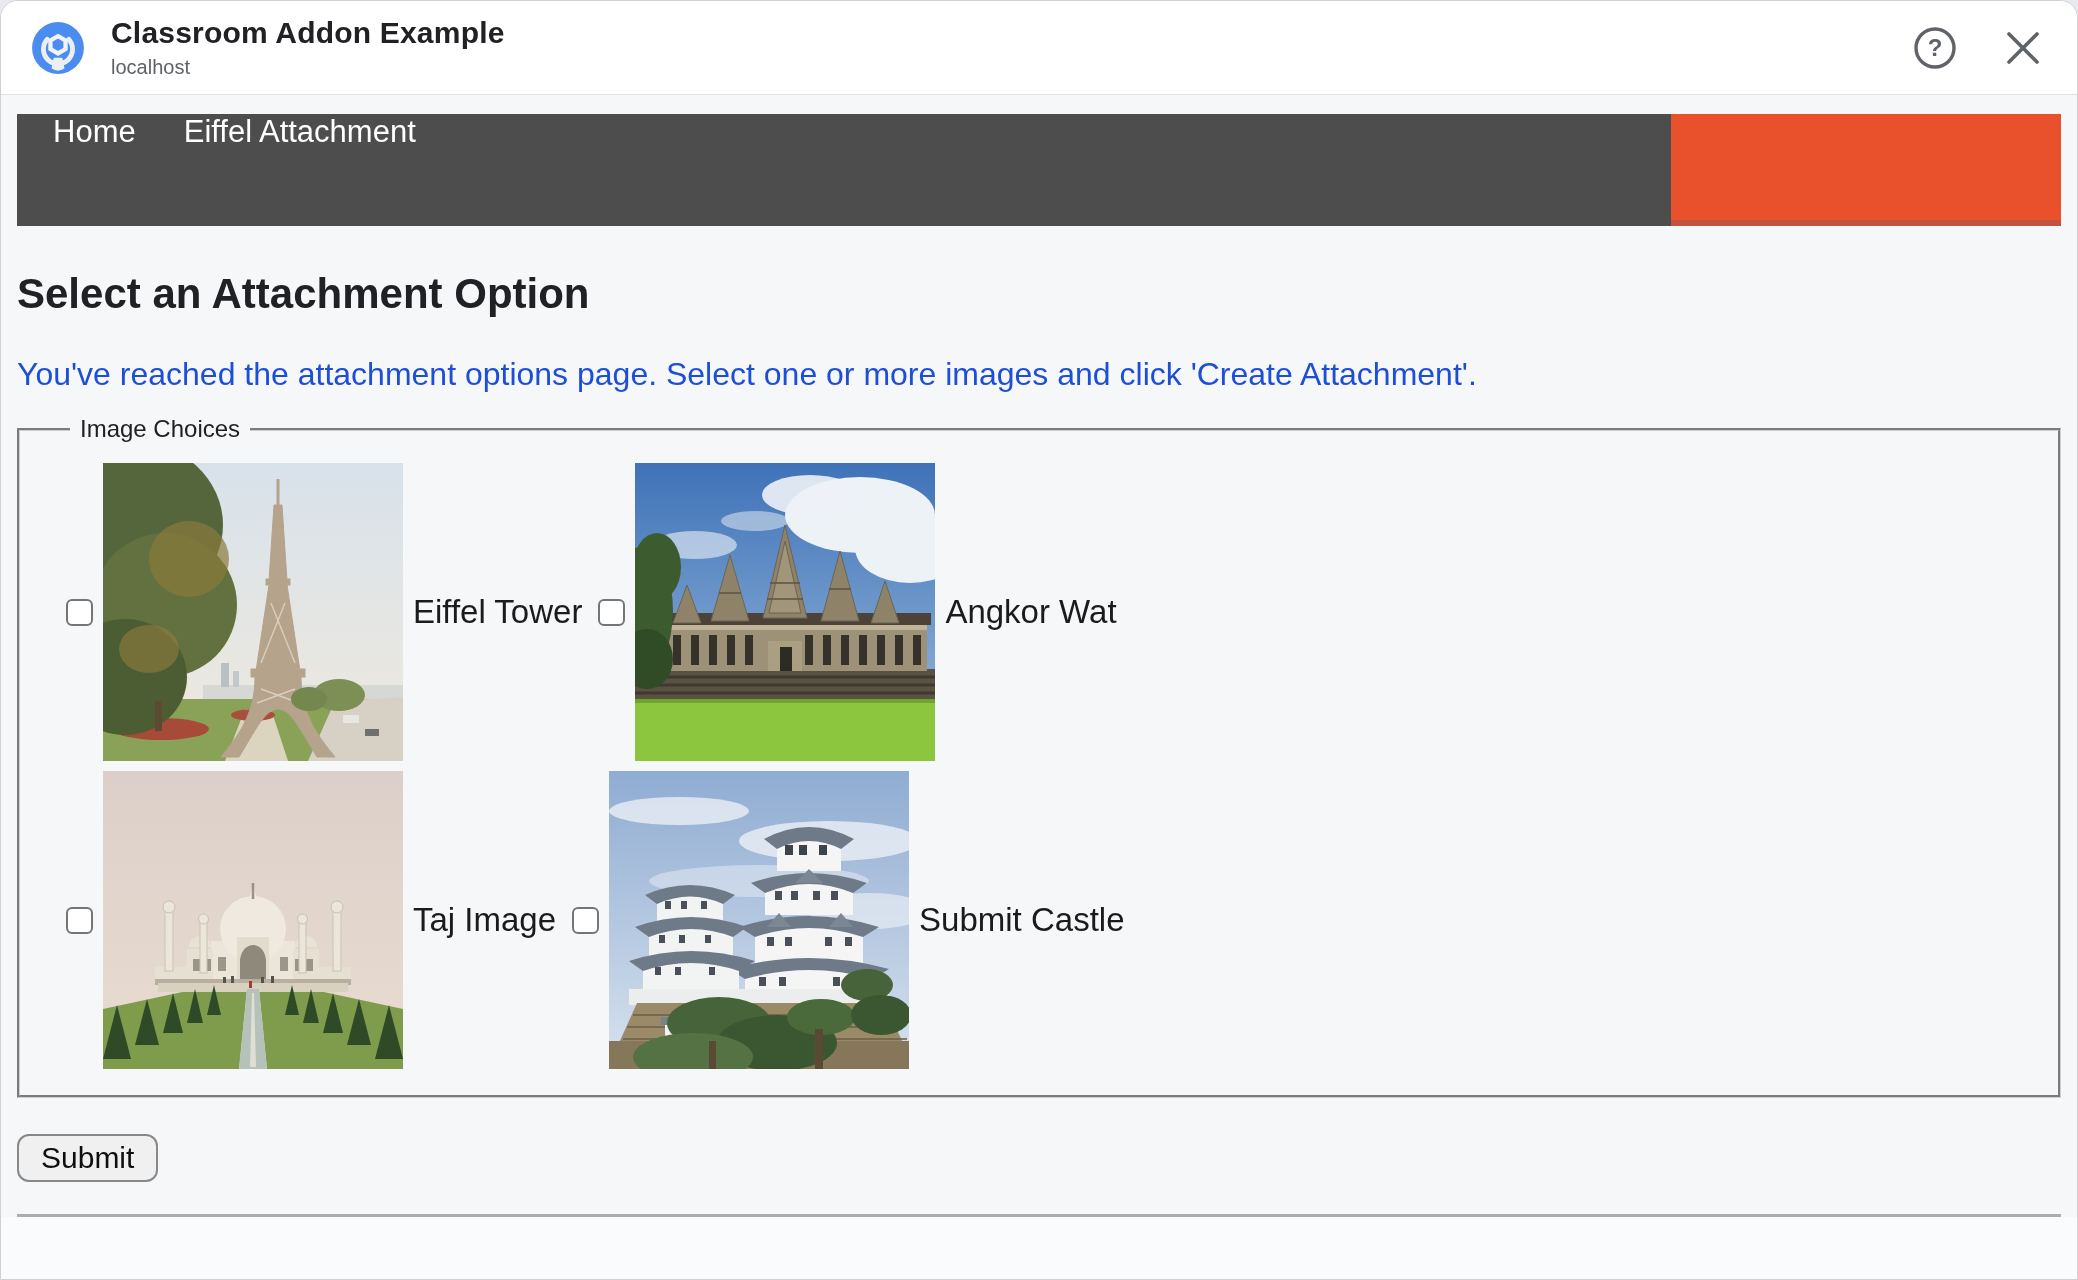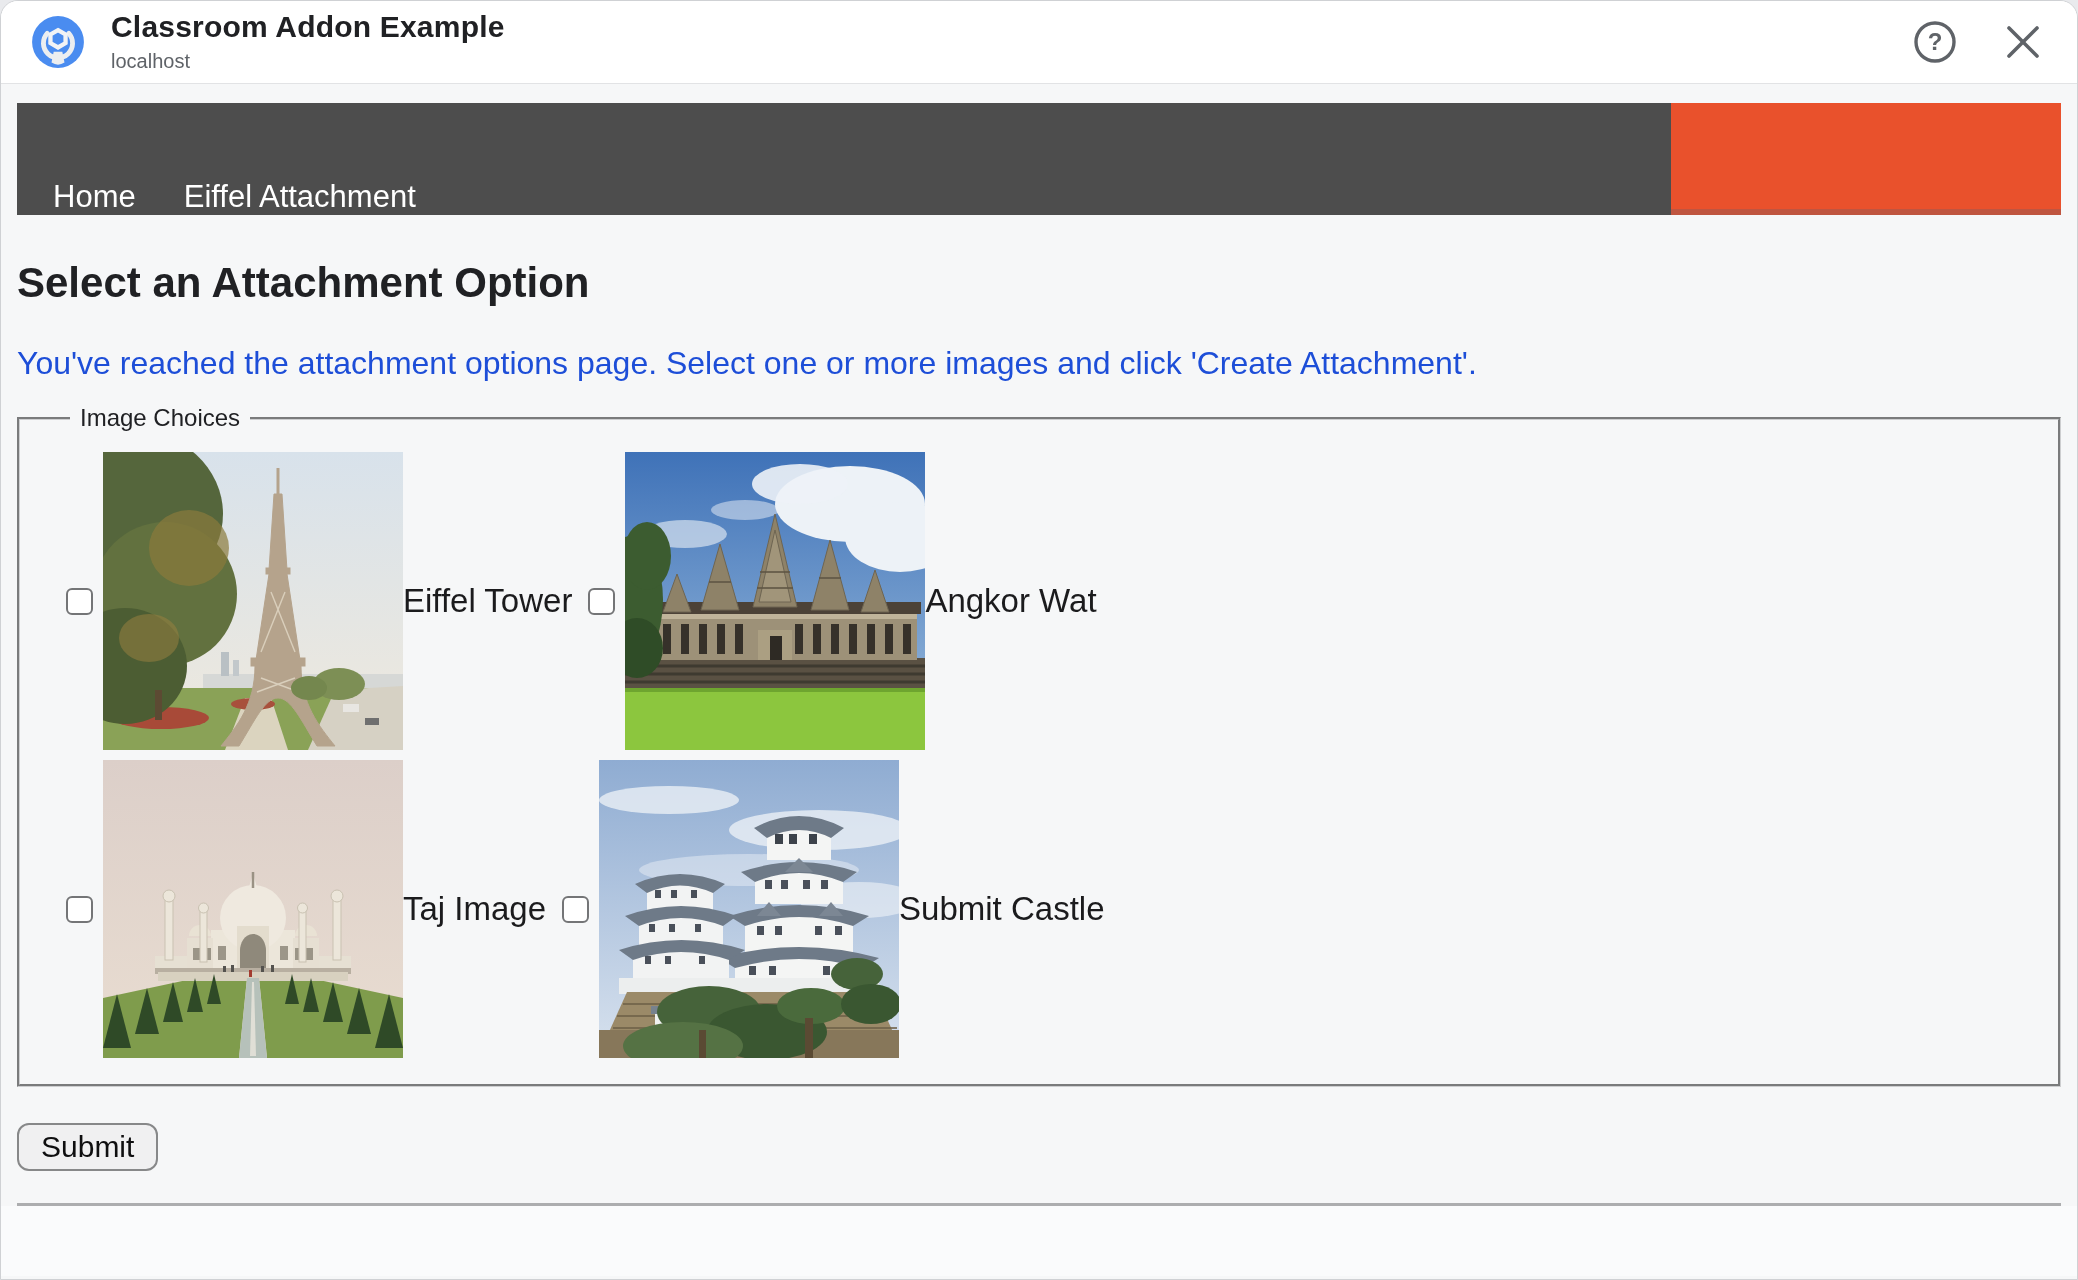--- a/index.html
+++ b/index.html
@@ -4,35 +4,35 @@
 <style>
   * { margin:0; padding:0; box-sizing:border-box; }
   html,body { background:#e9eaed; font-family:"Liberation Sans", sans-serif; }
   .dialog {
     width:2078px; height:1280px; background:#f6f7f8;
     border:1px solid #cfd1d4; border-radius:18px 18px 0 0; overflow:hidden;
     position:relative;
   }
   
   .header {
-    height:83px; background:#ffffff; border-bottom:1px solid #e2e3e5;
+    height:94px; background:#ffffff; border-bottom:1px solid #e2e3e5;
     display:flex; align-items:center; padding:0 30px 0 30px;
   }
   .app-icon { width:54px; height:54px; flex:0 0 auto; margin-right:26px; }
   .header-text { display:flex; flex-direction:column; justify-content:center; }
   .header-title { font-size:30px; font-weight:bold; color:#202124; line-height:36px; letter-spacing:.2px; }
   .header-sub { font-size:20px; color:#5f6368; line-height:28px; margin-top:2px; }
   .header-spacer { flex:1; }
   .hdr-btn { width:48px; height:48px; display:flex; align-items:center; justify-content:center; cursor:pointer; }
   .hdr-btn + .hdr-btn { margin-left:40px; }
   
   .page { padding:0 16px; height:1185px; position:relative; background:#f6f7f8; }
   .navbar {
     margin-top:19px; height:112px; background:#4d4d4d;
-    display:flex; align-items:flex-end; padding-left:36px; position:relative;
+    display:flex; align-items:flex-start; padding-left:36px; position:relative;
   }
   .nav-link { color:#ffffff; font-size:31px; margin-right:48px; cursor:pointer; text-decoration:none; }
   .nav-banner {
     position:absolute; right:0; top:0; height:100%; width:390px;
     background:#e9512c; border-bottom:6px solid #bf5540;
   }
   .page h1 { margin-top:44px; font-size:42px; font-weight:bold; color:#202124; }
   .page .intro { margin-top:38px; font-size:32px; color:#1d4ed8; }
   fieldset.choices {
     margin-top:22px; border:3px groove #cdced0; padding:16px 20px 26px 46px;
@@ -41,21 +41,21 @@
   fieldset.choices legend { font-size:24px; color:#202124; padding:0 10px; margin-left:4px; }
   .option-row { display:flex; align-items:center; margin-top:10px; }
   .option-row:first-of-type { margin-top:4px; }
   .option { display:flex; align-items:center; }
   .option input[type=checkbox] {
     appearance:none; -webkit-appearance:none;
     width:27px; height:27px; border:2.5px solid #747577; border-radius:6px;
     background:#ffffff; margin:0 10px 0 0; cursor:pointer; flex:0 0 auto;
   }
   .option .thumb { width:300px; height:298px; display:block; flex:0 0 auto; }
-  .option .opt-label { font-size:33px; color:#1b1b1d; margin-right:16px; white-space:nowrap; }
+  .option .opt-label { font-size:33px; color:#1b1b1d; margin-left:10px; margin-right:16px; white-space:nowrap; }
   .submit-btn {
     margin-top:36px; font-family:"Liberation Sans", sans-serif;
     font-size:30px; color:#0f0f10; background:#f0f0f1;
     border:2.5px solid #878889; border-radius:12px; padding:5px 22px; cursor:pointer; display:inline-block;
   }
   .bottom-rule { border:none; border-top:3px solid #acadaf; margin-top:32px; }
   .below-rule { height:70px; background:#fafbfc; margin:0 -16px; }
 </style>
 </head>
 <body>

